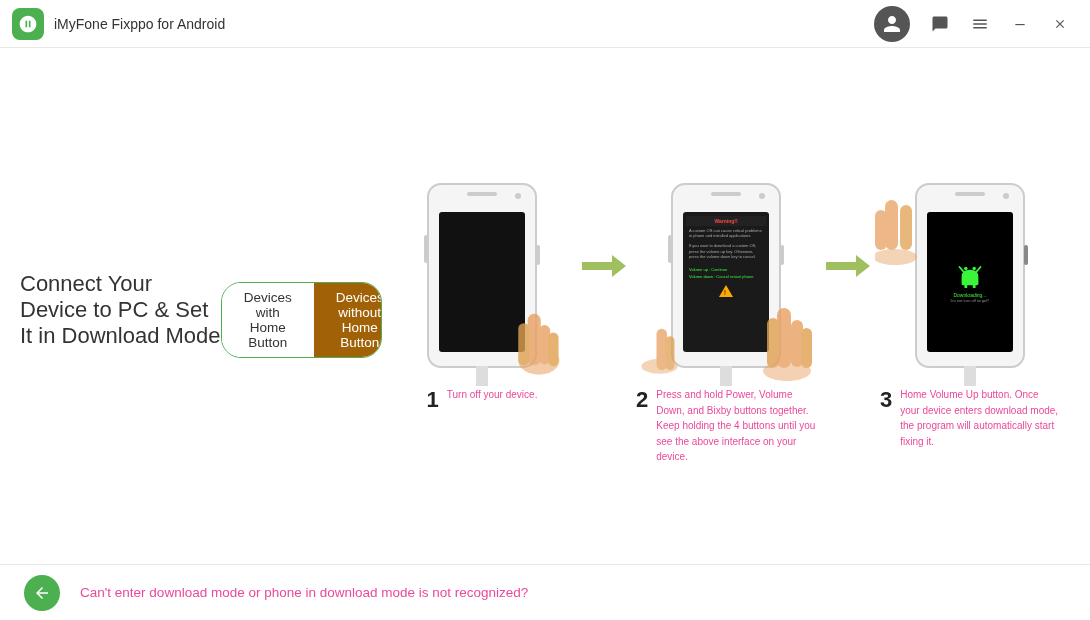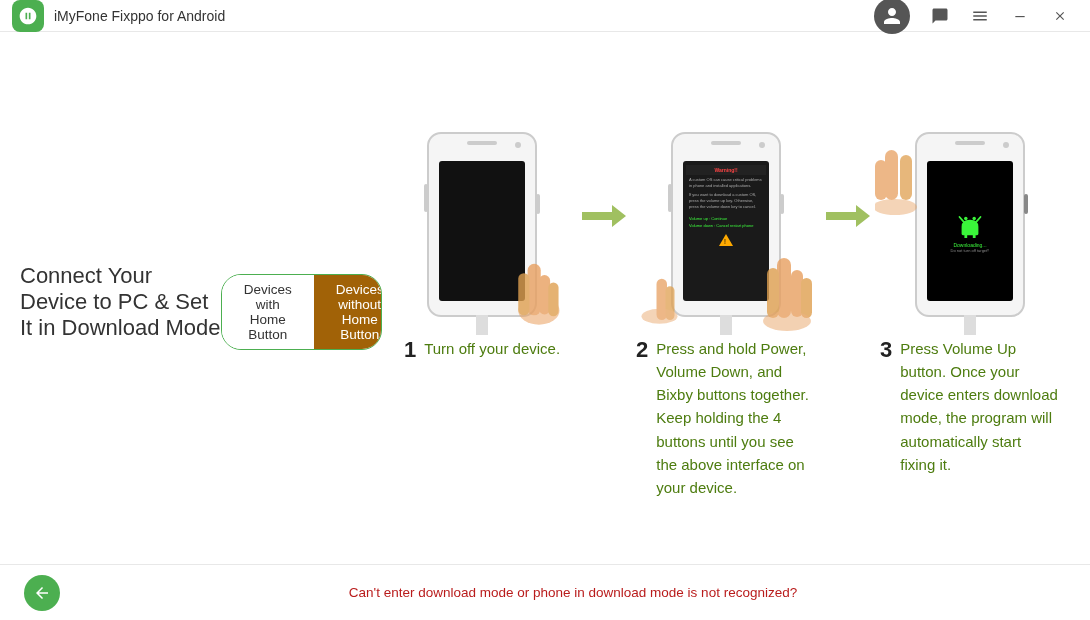--- a/index.html
+++ b/index.html
@@ -12,21 +12,21 @@
       display: flex;
       flex-direction: column;
     }
 
     
     .title-bar {
       display: flex;
       align-items: center;
       justify-content: space-between;
       padding: 0 12px;
-      height: 32px;
+      height: 48px;
       background: #fff;
       border-bottom: 1px solid #e8e8e8;
       flex-shrink: 0;
     }
     .title-bar-left {
       display: flex;
       align-items: center;
       gap: 10px;
     }
     .app-logo {
@@ -226,22 +226,22 @@
       max-width: 260px;
     }
     .step-num {
       font-size: 22px;
       font-weight: 700;
       color: #222;
       line-height: 1.2;
       flex-shrink: 0;
     }
     .step-text {
-      font-size: 15px;
-      color: #4d7c0f;
+      font-size: 10px;
+      color: #ec4899;
       line-height: 1.55;
     }
 
     
     .screen-warning {
       background: #1a1a1a;
       width: 100%;
       height: 100%;
       display: flex;
       flex-direction: column;
@@ -319,26 +319,26 @@
       border: none;
       cursor: pointer;
       display: flex;
       align-items: center;
       justify-content: center;
       color: #fff;
       font-size: 18px;
       flex-shrink: 0;
     }
     .bottom-link {
-      color: #b91c1c;
+      color: #ec4899;
       font-size: 13.5px;
       text-decoration: none;
       cursor: pointer;
       flex: 1;
-      text-align: center;
+      text-align: left;
     }
   </style>
 </head>
 <body>
 
 <div class="title-bar">
   <div class="title-bar-left">
     <div class="app-logo">
       <svg viewBox="0 0 24 24" fill="white">
         <path d="M12 2C6.48 2 2 6.48 2 12s4.48 10 10 10 10-4.48 10-10S17.52 2 12 2zm-1 14H9V8h2v8zm4 0h-2V8h2v8z"></path>
@@ -502,21 +502,21 @@
 
         <svg style="position:absolute; top:20px; left:5px; width:55px; height:70px; opacity:0.75;" viewBox="0 0 55 70">
           <rect x="10" y="5" width="13" height="50" rx="6.5" fill="#e8a060"></rect>
           <rect x="25" y="10" width="12" height="45" rx="6" fill="#dfa050"></rect>
           <rect x="0" y="15" width="12" height="40" rx="6" fill="#e8a060"></rect>
           <ellipse cx="20" cy="62" rx="22" ry="8" fill="#e8a060" opacity="0.6"></ellipse>
         </svg>
       </div>
       <div class="step-desc">
         <span class="step-num">3</span>
-        <span class="step-text">Press Volume Up button. Once your device enters download mode, the program will automatically start fixing it.</span>
+        <span class="step-text">Home Volume Up button. Once your device enters download mode, the program will automatically start fixing it.</span>
       </div>
     </div>
 
   </div>
 </div>
 
 <div class="bottom-bar">
   <button class="back-btn">
     <svg width="18" height="18" viewBox="0 0 24 24" fill="white">
       <path d="M20 11H7.83l5.59-5.59L12 4l-8 8 8 8 1.41-1.41L7.83 13H20v-2z"></path>

